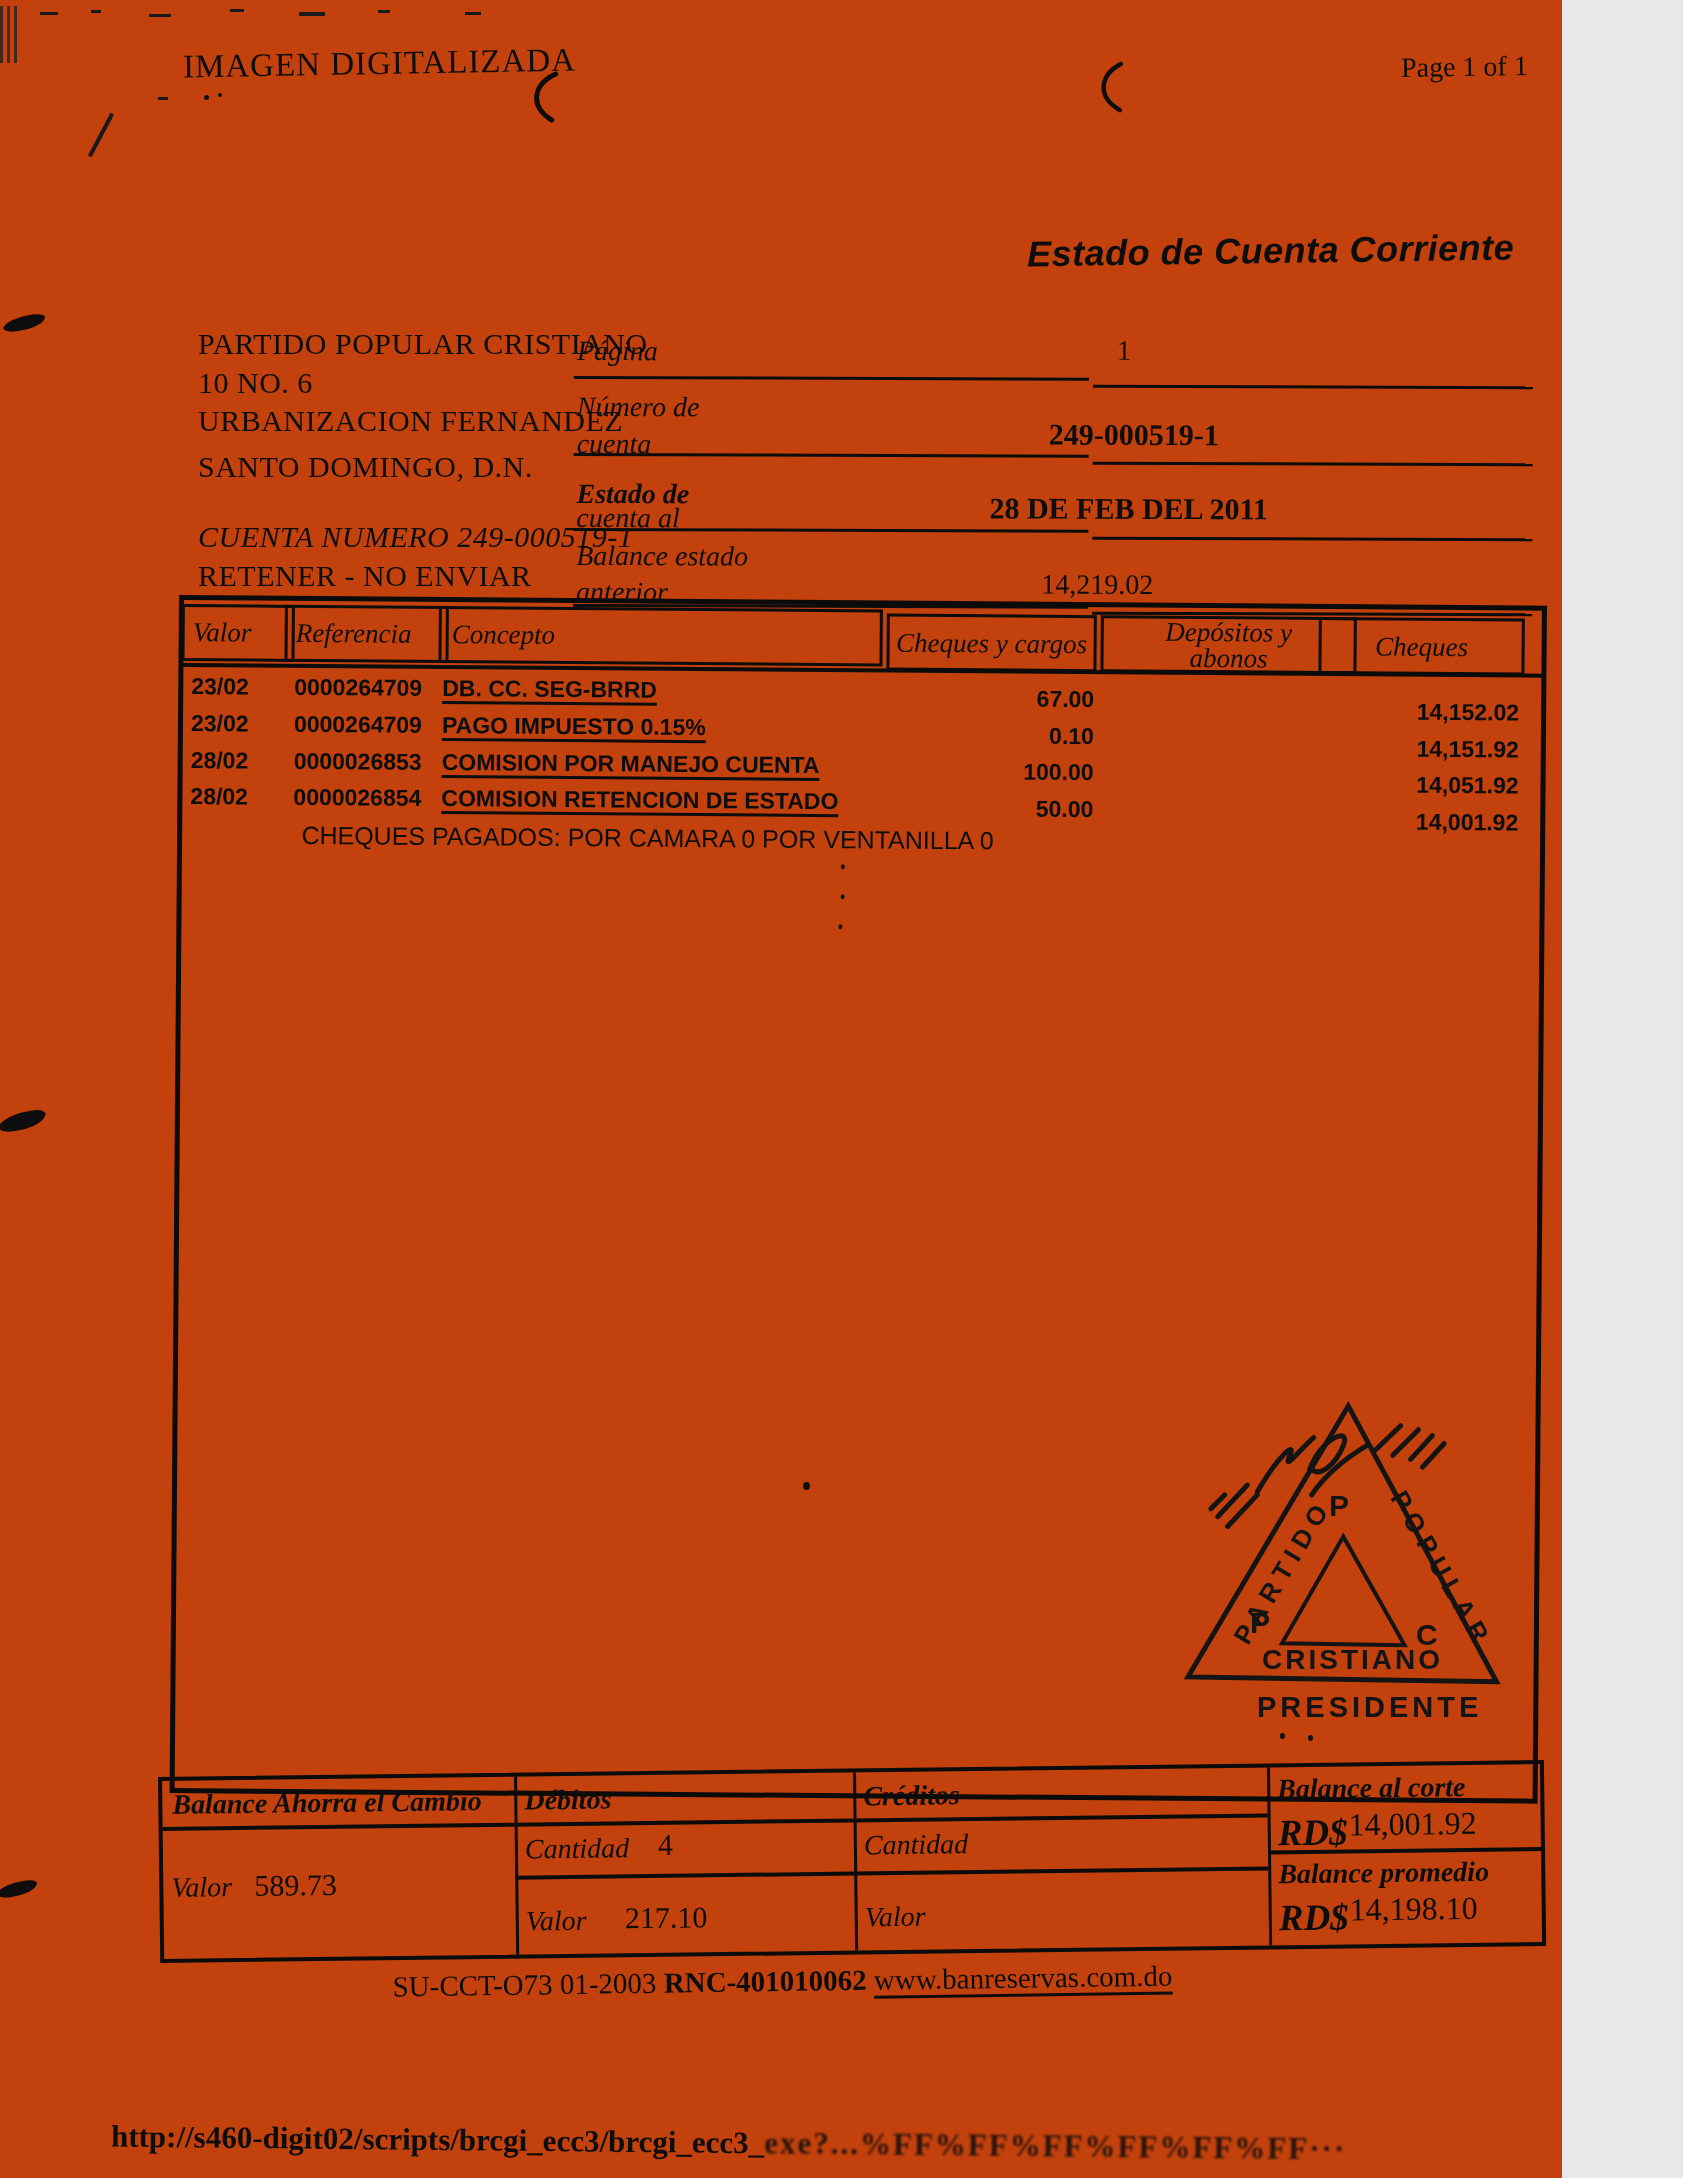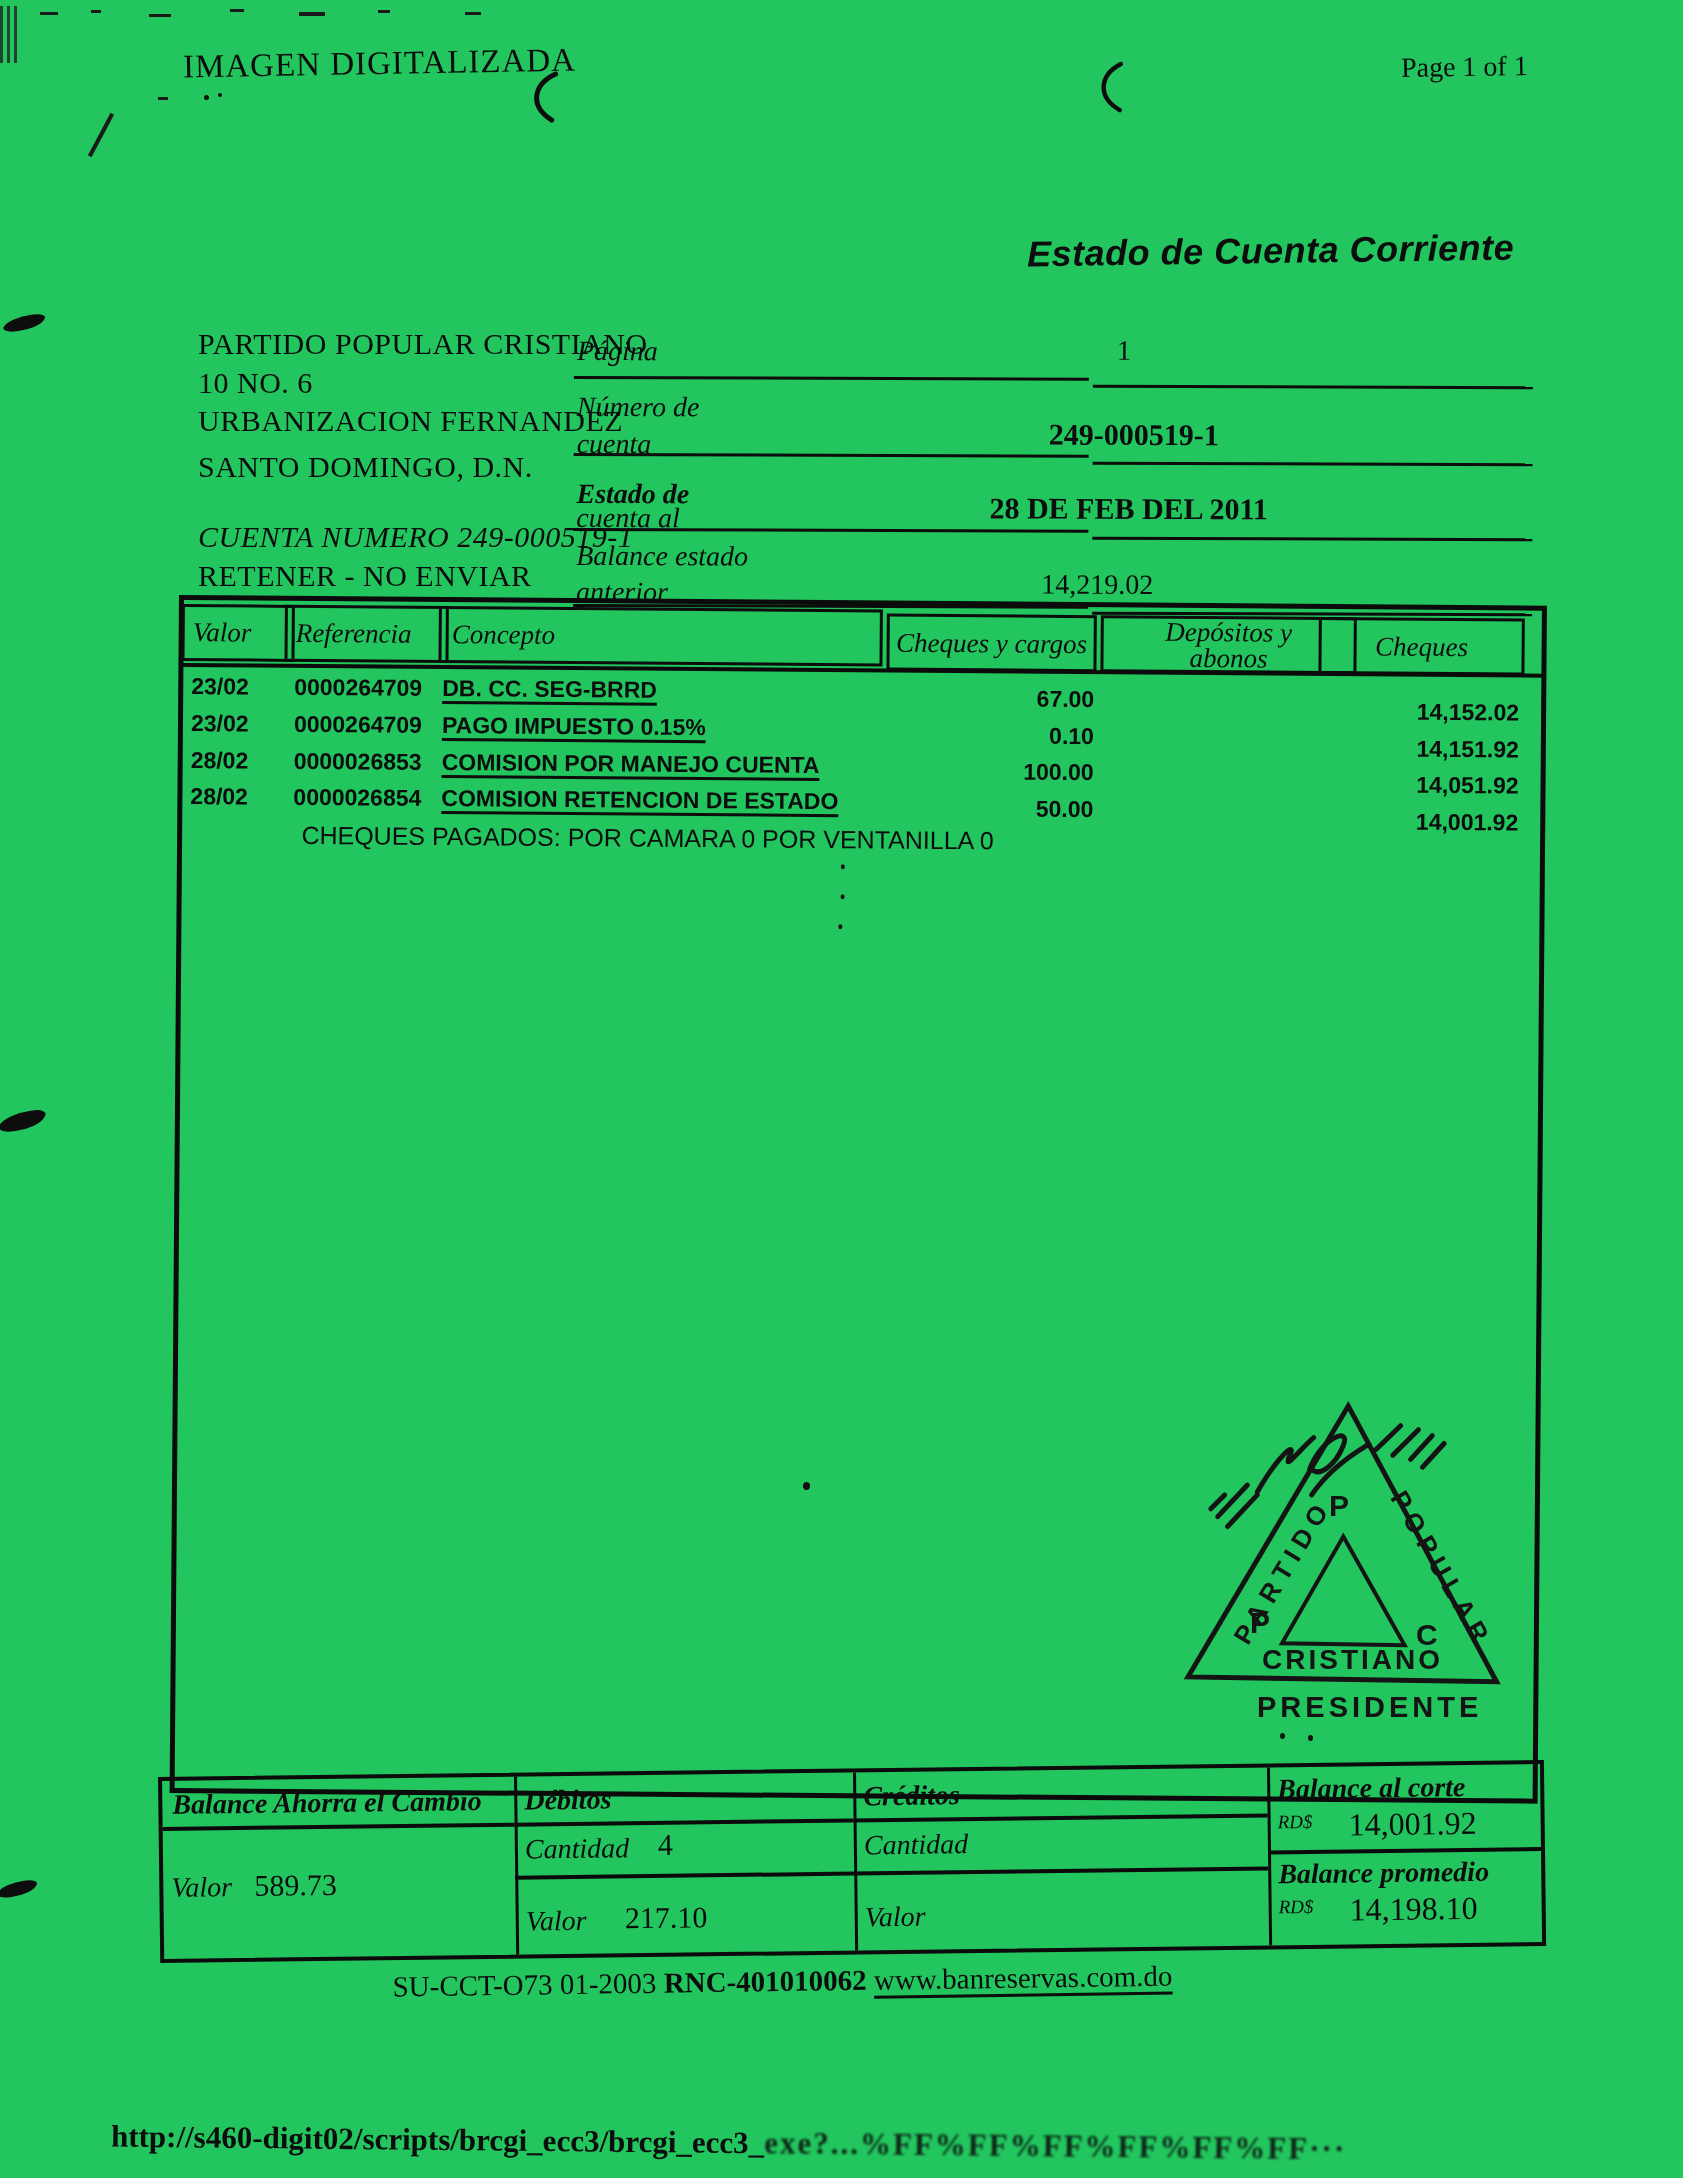--- a/index.html
+++ b/index.html
@@ -1,17 +1,17 @@
 <!DOCTYPE html>
 <html><head>
 <meta charset="utf-8">
 <style>
   html,body{margin:0;padding:0;background:#e8e8e8;}
   .page{
-    position:relative;width:1683px;height:2178px;background:#22c55e;
+    position:relative;width:1562px;height:2178px;background:#c2410c;
     overflow:hidden;color:#0d0d0d;font-family:"Liberation Serif",serif;
   }
   .abs{position:absolute;}
   
   .hdr-left{font-size:33px;letter-spacing:1px;transform:rotate(-1deg);}
   .hdr-right{font-size:28px;transform:rotate(-1deg);}
   .crescent{position:absolute;}
   
   .logo-text{
     font-family:"Liberation Sans",sans-serif;font-weight:bold;font-style:italic;
@@ -56,21 +56,21 @@
   
   .totals{
     position:absolute;left:158px;top:1777px;width:1378px;height:178px;
     border:4px solid #0b0b0b;transform:rotate(-0.7deg);transform-origin:top left;
   }
   .tot-v{position:absolute;top:0;bottom:0;width:3px;background:#0b0b0b;}
   .tot-h{position:absolute;height:4px;background:#0b0b0b;}
   .tot-head{position:absolute;font-style:italic;font-weight:bold;font-size:28px;white-space:nowrap;}
   .tot-lab{position:absolute;font-style:italic;font-size:28px;white-space:nowrap;}
   .tot-val{position:absolute;font-size:30px;white-space:nowrap;}
-  .tot-rd{font-style:italic;font-weight:normal;font-size:19px;}
+  .tot-rd{font-style:italic;font-weight:bold;font-size:37px;}
   .tot-amt{font-size:32px;}
   
   .form-footer{font-size:29px;transform:rotate(-0.8deg);white-space:nowrap;}
   .form-footer .rnc{font-weight:bold;}
   .form-footer .site{text-decoration:underline;text-decoration-thickness:2.5px;text-underline-offset:6px;}
   .url-line{font-size:31px;font-weight:bold;transform:rotate(0.6deg);white-space:nowrap;}
   .url-garbled{filter:blur(1.3px);opacity:0.85;letter-spacing:2px;}
   
   .hatch{position:absolute;left:0;top:6px;width:20px;height:57px;
     background:repeating-linear-gradient(90deg,#222 0 3px,transparent 3px 7px);opacity:.8;}

